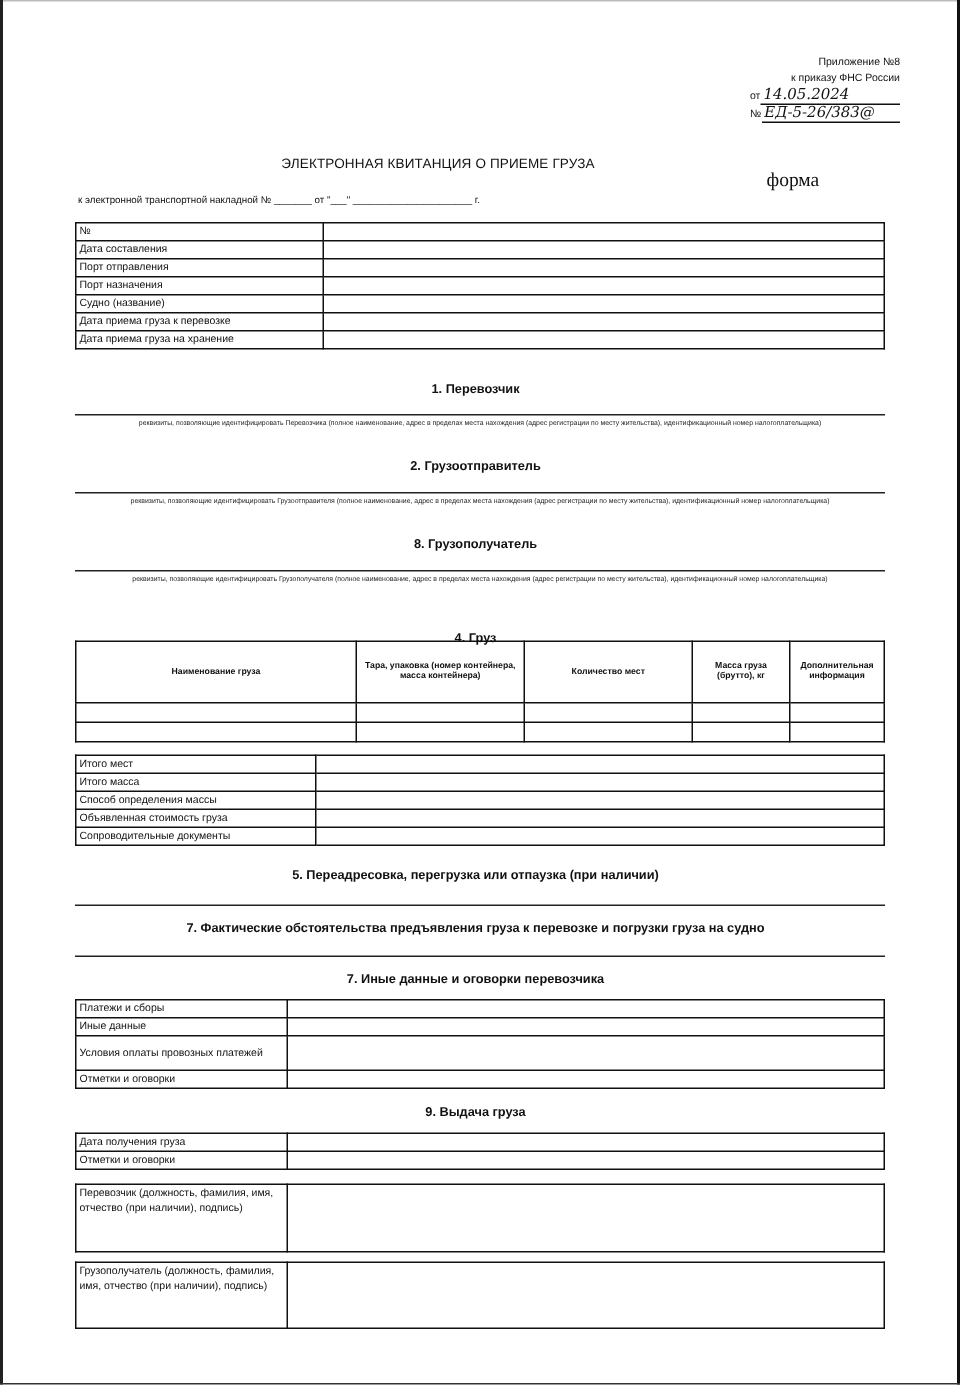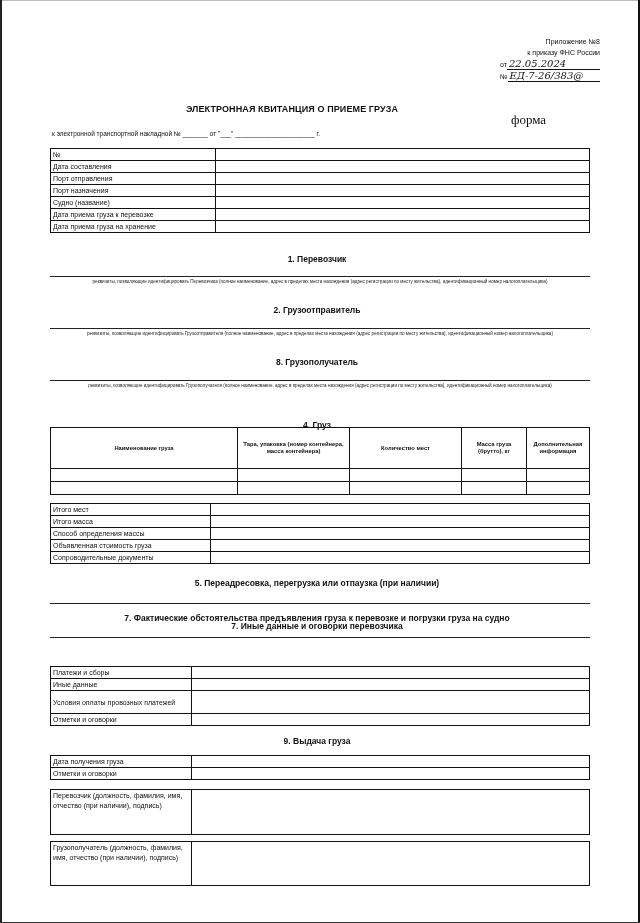--- a/index.html
+++ b/index.html
@@ -8,21 +8,21 @@
   .frame-top { position:absolute; left:2px; top:0; width:636px; height:1px; background:#bbb; }
   .frame-left { position:absolute; left:0; top:0; width:2px; height:923px; background:#222; }
   .frame-right { position:absolute; right:0; top:0; width:2px; height:923px; background:#111; }
   .frame-bottom { position:absolute; left:0; bottom:0; width:640px; height:1px; background:#333; }
 
   .annex { position:absolute; left:500px; top:36px; width:100px; font-size:7px; line-height:11px; text-align:right; }
   .annex .line { position:relative; display:flex; justify-content:flex-start; align-items:flex-end; }
   .annex .hand { font-family:"DejaVu Serif", serif; font-style:italic; font-size:10px; border-bottom:1px solid #111; flex:1; text-align:left; padding-left:2px; line-height:11px; }
   .forma { position:absolute; left:511px; top:112px; font-family:"Liberation Serif", serif; font-size:13px; }
 
-  .doc-title { position:absolute; left:0; width:640px; top:104px; text-align:center; font-size:9px; font-weight:bold; letter-spacing:0.1px; padding-left:0; }
+  .doc-title { position:absolute; left:0; width:640px; top:104px; text-align:center; font-size:9px; font-weight:normal; letter-spacing:0.1px; padding-left:0; }
   .doc-title span { position:relative; left:-28px; }
   .ref-line { position:absolute; left:52px; top:130px; font-size:6.5px; }
 
   table.grid { position:absolute; border-collapse:collapse; font-size:7px; }
   table.grid td { border:1px solid #111; padding:0 2px; height:11px; line-height:10px; vertical-align:middle; }
   table.grid td.lbl { white-space:nowrap; }
 
   .section { position:absolute; left:0; width:634px; text-align:center; font-size:8.5px; font-weight:bold; }
   .rule { position:absolute; height:1px; background:#222; }
   .hint { position:absolute; left:50px; width:540px; text-align:center; font-size:4.6px; line-height:6px; color:#222; }
@@ -38,25 +38,25 @@
 <div class="frame-top"></div>
 <div class="frame-left"></div>
 <div class="frame-right"></div>
 <div class="frame-bottom"></div>
 
 <div class="annex">
   <div style="text-align:right">Приложение №8</div>
   <div style="text-align:right">к приказу ФНС России</div>
   <div class="line">
     <span>от</span>
-    <span class="hand">22.05.2024</span>
+    <span class="hand">14.05.2024</span>
   </div>
   <div class="line">
     <span>№</span>
-    <span class="hand">ЕД-7-26/383@</span>
+    <span class="hand">ЕД-5-26/383@</span>
   </div>
 </div>
 <div class="forma">форма</div>
 
 <div class="doc-title"><span>ЭЛЕКТРОННАЯ КВИТАНЦИЯ О ПРИЕМЕ ГРУЗА</span></div>
 <div class="ref-line">к электронной транспортной накладной № _______ от "___" ______________________ г.</div>
 
 <table class="grid" style="left:50px; top:148px; width:540px;">
   <tbody>
       <tr>
@@ -153,21 +153,21 @@
       </tr>
 </tbody>
   </table>
 
 <div class="section" style="top:578px">5. Переадресовка, перегрузка или отпаузка (при наличии)</div>
 <div class="rule" style="left:50px; width:540px; top:603px;"></div>
 
 <div class="section" style="top:613px">7. Фактические обстоятельства предъявления груза к перевозке и погрузки груза на судно</div>
 <div class="rule" style="left:50px; width:540px; top:637px;"></div>
 
-<div class="section" style="top:621px">7. Иные данные и оговорки перевозчика</div>
+<div class="section" style="top:647px">7. Иные данные и оговорки перевозчика</div>
 <table class="grid" style="left:50px; top:666px; width:540px;">
   <tbody>
       <tr>
         <td class="lbl" style="width:136px">Платежи и сборы</td>
         <td></td>
       </tr>
   <tr>
         <td class="lbl">Иные данные</td>
         <td></td>
       </tr>

